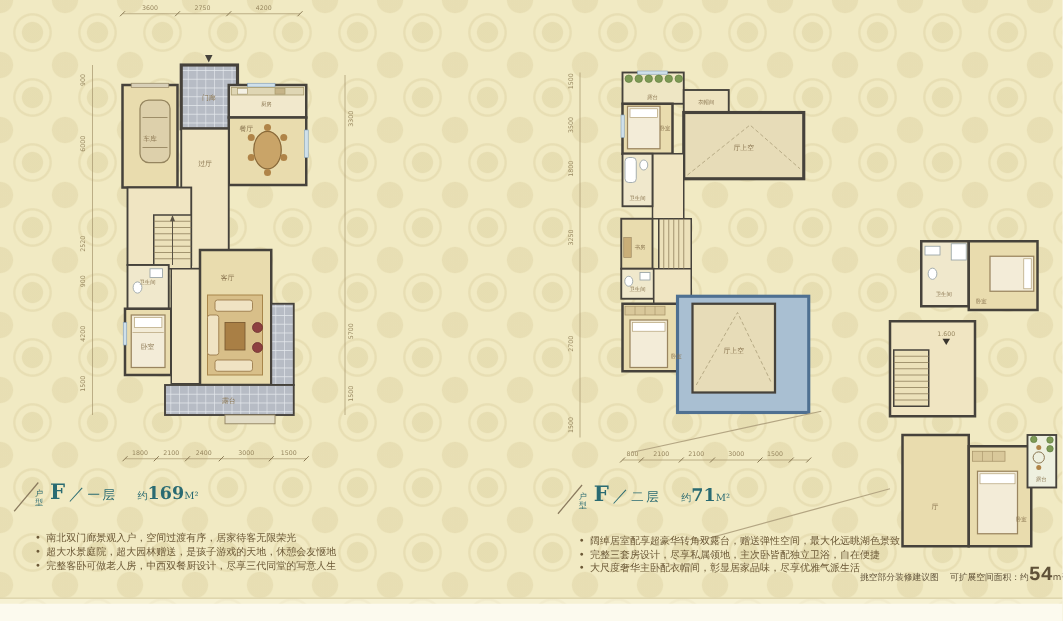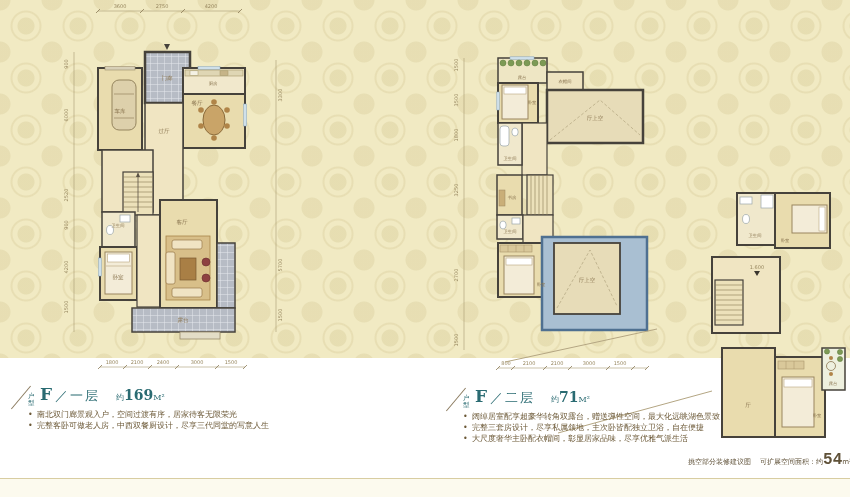--- a/index.html
+++ b/index.html
@@ -1,18 +1,18 @@
 <!DOCTYPE html>
 <html><head>
 <meta charset="utf-8">
 <style>
   *{margin:0;padding:0;box-sizing:border-box}
   html,body{width:850px;height:497px;overflow:hidden}
   .canvas{
-    position:relative;width:850px;height:358px;
+    position:relative;width:850px;height:483px;
     background-color:#f1eac3;
     background-image:
       radial-gradient(circle at 26px 26px, rgba(193,176,116,.22) 8px, rgba(193,176,116,0) 9px),
       radial-gradient(circle at 26px 26px, rgba(193,176,116,0) 13px, rgba(193,176,116,.20) 14px, rgba(193,176,116,.20) 15px, rgba(193,176,116,0) 16px),
       radial-gradient(circle at 0 0, rgba(193,176,116,.20) 10px, rgba(193,176,116,0) 11px),
       radial-gradient(circle at 52px 0, rgba(193,176,116,.20) 10px, rgba(193,176,116,0) 11px),
       radial-gradient(circle at 0 52px, rgba(193,176,116,.20) 10px, rgba(193,176,116,0) 11px),
       radial-gradient(circle at 52px 52px, rgba(193,176,116,.20) 10px, rgba(193,176,116,0) 11px);
     background-size:52px 52px;
     font-family:"DejaVu Sans",sans-serif;
@@ -24,25 +24,25 @@
   .dim{fill:#97875f;font-size:5px;text-anchor:middle}
   .dimline{stroke:#a99a72;stroke-width:.6}
   .tick{stroke:#8a7a55;stroke-width:.8}
   .dashref{stroke:#b0a37e;stroke-width:.7;stroke-dasharray:3,2;fill:none}
 
   .sec{position:absolute;color:#6b5836}
   .sec-title{display:flex;align-items:baseline;color:#2a6b72;font-family:"DejaVu Serif",serif}
   .ht-stack{display:inline-block;width:9px;font-size:6.5px;line-height:1.05;word-break:break-all;margin-right:3px;transform:translateY(-2px)}
   .ht-letter{font-size:17px;font-weight:bold;letter-spacing:1px}
   .ht-sep{font-size:13px;margin:0 2px}
-  .ht-floor{font-size:13px;letter-spacing:2px}
+  .ht-floor{font-size:10px;letter-spacing:2px}
   .ht-area{margin-left:16px;font-size:8px}
   .ht-area b{font-size:14px;font-family:"DejaVu Serif",serif;font-weight:bold}
   .ht-area i{font-style:normal}
-  .bullets{list-style:none;margin-top:0}
+  .bullets{list-style:none;margin-top:17px}
   .bullets li{font-size:8px;line-height:11.3px;padding-left:9px;position:relative;white-space:nowrap}
   .bullets li::before{content:"\2022";position:absolute;left:0;top:0;color:#6b5836}
   .slash{position:absolute;width:30px;height:1px;background:#8a7a5e;transform:rotate(-50deg)}
   .caption{position:absolute;left:688px;top:451px;width:164px;display:flex;justify-content:center;align-items:baseline;gap:9px;color:#5f5138;font-size:7px;white-space:nowrap}
   .caption b{font-size:16px;font-family:Liberation Mono, monospace}
   .caption i{font-style:normal}
   .band{position:absolute;left:0;top:478px;width:850px;height:19px;background:rgba(250,246,224,.55);border-top:1px solid #d8cda1}
   .overlay{position:absolute;left:0;top:0;pointer-events:none}
 </style>
 </head>
@@ -353,20 +353,21 @@
   <div class="sec" style="left:28px;top:384px;width:290px">
     <div class="sec-title">
       <span class="ht-stack">户型</span>
       <span class="ht-letter">F</span>
       <span class="ht-sep">／</span>
       <span class="ht-floor">一层</span>
       <span class="ht-area"><i>约</i><b>169</b><i>M²</i></span>
     </div>
     <ul class="bullets">
       <li>南北双门廊景观入户，空间过渡有序，居家待客无限荣光</li>
+      <li>超大水景庭院，超大园林赠送，是孩子游戏的天地，休憩会友惬地</li>
       <li>完整客卧可做老人房，中西双餐厨设计，尽享三代同堂的写意人生</li>
     </ul>
   </div>
 
   <div class="slash" style="left:441px;top:399px"></div>
   <div class="sec" style="left:463px;top:386px;width:290px">
     <div class="sec-title">
       <span class="ht-stack">户型</span>
       <span class="ht-letter">F</span>
       <span class="ht-sep">／</span>

